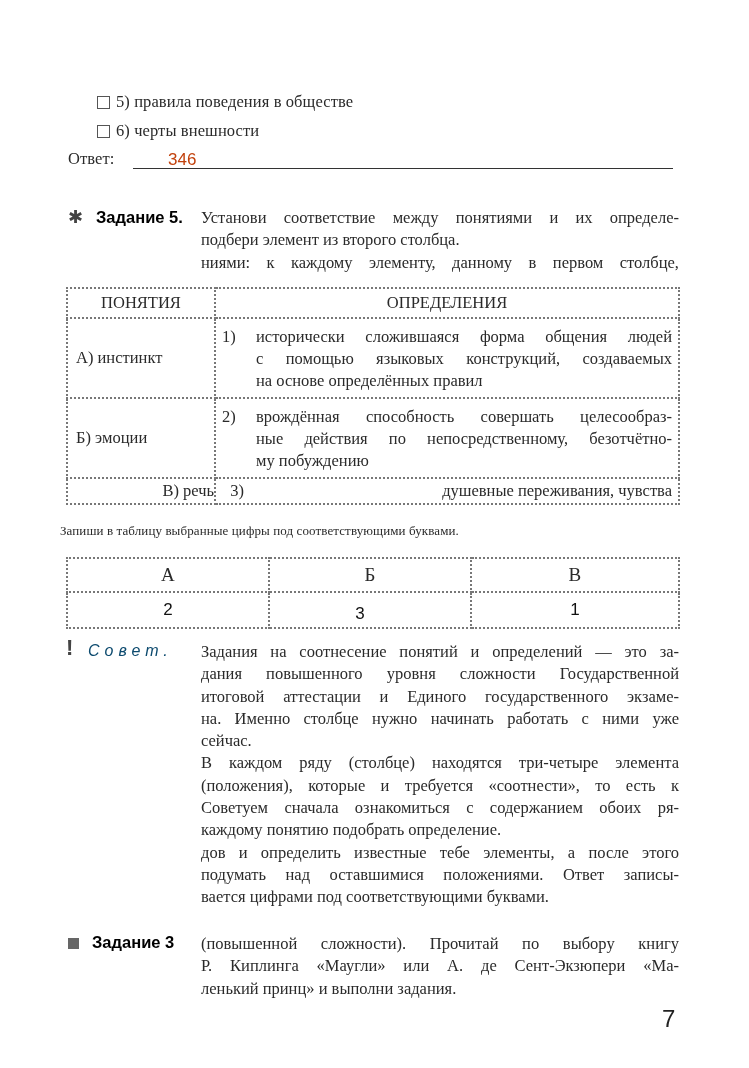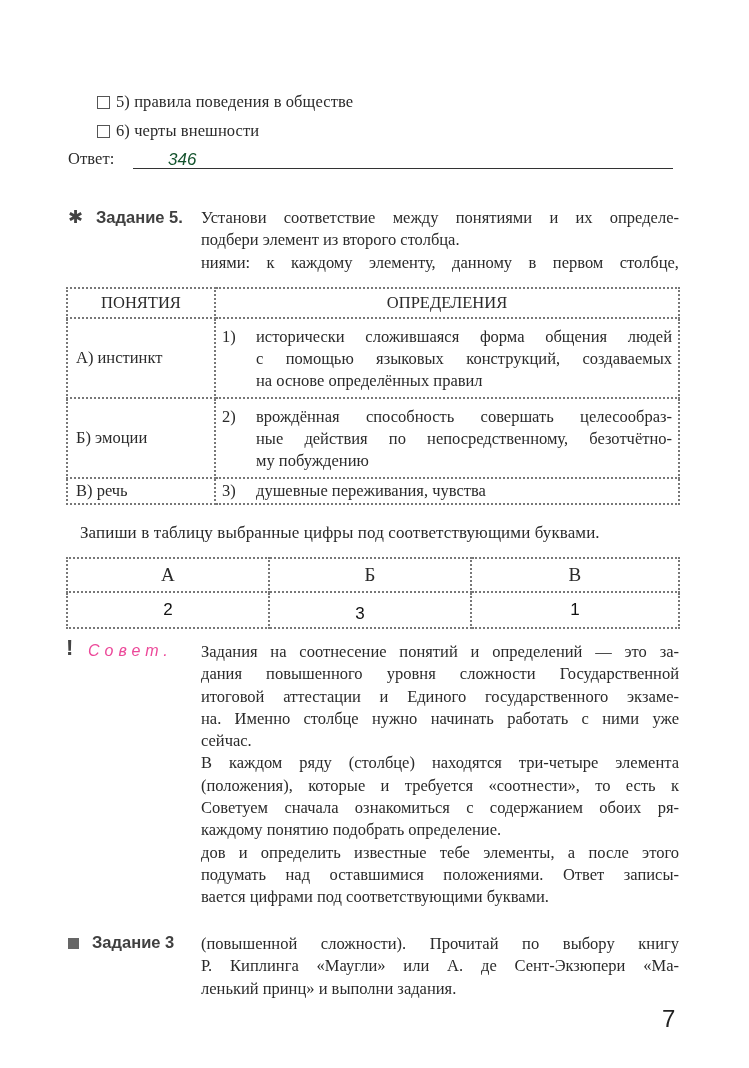--- a/index.html
+++ b/index.html
@@ -4,31 +4,31 @@
   <style>
     html, body { margin: 0; padding: 0; background: #ffffff; }
     body { width: 749px; height: 1068px; position: relative; overflow: hidden;
       font-family: "Liberation Serif", "DejaVu Serif", serif; color: #2a2a2a; }
     .abs { position: absolute; }
     .serif { font-family: "Liberation Serif", serif; font-size: 17px; letter-spacing: 0.1px; }
     .sans { font-family: "Liberation Sans", "DejaVu Sans", sans-serif; }
     .opt { left: 97px; font-size: 16.5px; display: flex; align-items: center; gap: 6px; }
     .cbox { width: 11px; height: 11px; border: 1px solid #555; display: inline-block; }
     .answer-line { position: absolute; left: 133px; top: 168px; width: 540px; border-bottom: 1.3px solid #333; }
-    .answer-val { font-family: "Liberation Sans", sans-serif; font-size: 17px; color: #14532d; font-style: italic; }
-    .task-label { font-family: "Liberation Sans", sans-serif; font-weight: bold; font-size: 16.5px; color: #404040; }
+    .answer-val { font-family: "Liberation Sans", sans-serif; font-size: 17px; color: #c2410c; }
+    .task-label { font-family: "Liberation Sans", sans-serif; font-weight: bold; font-size: 16.5px; color: #000000; }
     .para { font-size: 16.5px; line-height: 22.3px; text-align: justify; }
     .para-line { display: block; text-align: justify; text-align-last: justify; height: 22.3px; white-space: nowrap; }
     .para-line.last { text-align-last: left; }
     table.dotted { border-collapse: collapse; position: absolute; }
     table.dotted td { border: 2px dotted #777; padding: 0; vertical-align: middle; font-size: 16.5px; }
     .def-cell { display: flex; gap: 12px; padding: 2px 6px 0 6px; line-height: 22.3px; }
     .def-num { width: 22px; flex: none; }
     .def-text { flex: 1; }
-    .tip-label { font-family: "Liberation Sans", sans-serif; font-style: italic; font-size: 16px; letter-spacing: 5px; color: #ec4899; }
+    .tip-label { font-family: "Liberation Sans", sans-serif; font-style: italic; font-size: 16px; letter-spacing: 5px; color: #0c4a6e; }
     .excl { font-family: "Liberation Sans", sans-serif; font-weight: bold; font-size: 22px; color: #444; }
     .hw { font-family: "Liberation Sans", sans-serif; font-size: 17px; color: #111; }
   </style>
 </head>
 <body>
 
 <div class="abs opt serif" style="top:92px;font-family:Liberation Serif, serif;">
   <span class="cbox"></span>
   <span>5) правила поведения в обществе</span>
 </div>
@@ -74,33 +74,33 @@
       <div class="def-cell">
         <span class="def-num">2)</span>
         <span class="def-text">
           <span class="para-line">врождённая способность совершать целесообраз-</span>
           <span class="para-line">ные действия по непосредственному, безотчётно-</span>
           <span class="para-line last">му побуждению</span>
         </span>
       </div>
     </td>
   </tr>
-  <tr style="height:26px;">
+  <tr style="height:26px;text-align:right;">
     <td style="padding-left:8px;">В) речь</td>
     <td>
       <div class="def-cell" style="padding-top:0;">
         <span class="def-num">3)</span>
         <span class="def-text">душевные переживания, чувства</span>
       </div>
     </td>
   </tr>
 </tbody>
   </table>
 
-<div class="abs serif" style="left:80px; top:523px; font-size:17px;">Запиши в таблицу выбранные цифры под соответствующими буквами.</div>
+<div class="abs serif" style="left:60px; top:523px; font-size:13px;">Запиши в таблицу выбранные цифры под соответствующими буквами.</div>
 
 <table class="dotted" style="left:66px; top:557px; width:614px;">
   <tbody>
       <tr style="height:34px;">
     <td style="width:33%; text-align:center; font-size:19px;">А</td>
     <td style="width:33%; text-align:center; font-size:19px;">Б</td>
     <td style="text-align:center; font-size:19px;">В</td>
   </tr>
   <tr style="height:36px;">
     <td style="text-align:center;"><span class="hw">2</span></td>

